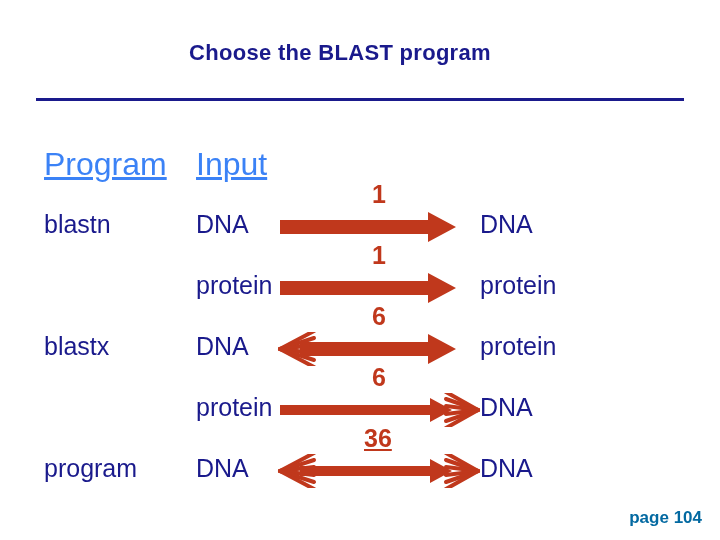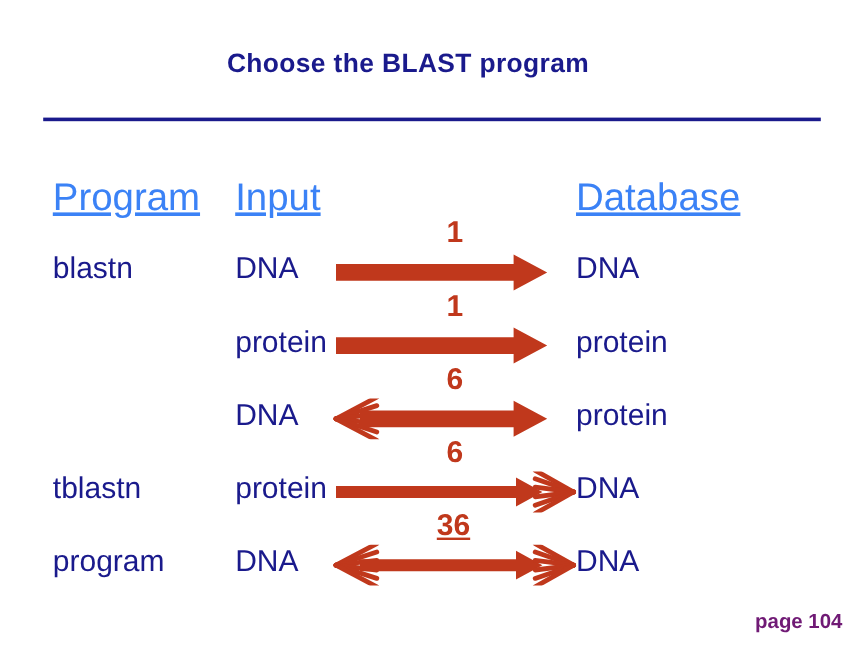--- a/index.html
+++ b/index.html
@@ -68,35 +68,34 @@
     position:absolute;
     left:280px;top:14px;
     width:200px;height:34px;
   }
   .arrow-wrap svg{display:block;}
 
   .pagenum{
     position:absolute;
     right:18px;bottom:12px;
     font-size:17px;
-    color:#701a75;
+    color:#0369a1;
     font-weight:bold;
     margin-left:36px;
   }
 </style>
 </head>
 <body>
 
 <div class="title">Choose the BLAST program</div>
 <div class="rule"></div>
 
 <div class="headers">
   <div class="hdr hdr-program">Program</div>
   <div class="hdr hdr-input">Input</div>
-  <div class="hdr hdr-database">Database</div>
 </div>
 
 <div class="row" style="top:196px;">
   <div class="cell c-program">blastn</div>
   <div class="cell c-input">DNA</div>
   <div class="num" style="left:372px;">1</div>
   <div class="arrow-wrap">
     <svg width="200" height="34" viewBox="0 0 200 34">
       <path d="M0,10 L148,10 L148,2 L176,17 L148,32 L148,24 L0,24 Z" fill="#c0381c"></path>
     </svg>
@@ -109,41 +108,41 @@
   <div class="num" style="left:372px;">1</div>
   <div class="arrow-wrap">
     <svg width="200" height="34" viewBox="0 0 200 34">
       <path d="M0,10 L148,10 L148,2 L176,17 L148,32 L148,24 L0,24 Z" fill="#c0381c"></path>
     </svg>
   </div>
   <div class="cell c-database">protein</div>
 </div>
 
 <div class="row" style="top:318px;">
+  <div class="cell c-program">blastx</div>
   <div class="cell c-input">DNA</div>
   <div class="num" style="left:372px;">6</div>
   <div class="arrow-wrap">
     <svg width="200" height="34" viewBox="0 0 200 34" style="margin-left:-10px;">
 
       <g stroke="#c0381c" stroke-width="4" fill="none" stroke-linecap="round">
         <line x1="10" y1="17" x2="44" y2="-1"></line>
         <line x1="10" y1="17" x2="44" y2="6"></line>
         <line x1="10" y1="17" x2="44" y2="13"></line>
         <line x1="10" y1="17" x2="44" y2="21"></line>
         <line x1="10" y1="17" x2="44" y2="28"></line>
         <line x1="10" y1="17" x2="44" y2="35"></line>
       </g>
       <path d="M30,10 L158,10 L158,2 L186,17 L158,32 L158,24 L30,24 Z" fill="#c0381c"></path>
     </svg>
   </div>
   <div class="cell c-database">protein</div>
 </div>
 
 <div class="row" style="top:379px;">
-  <div class="cell c-program">tblastn</div>
   <div class="cell c-input">protein</div>
   <div class="num" style="left:372px;">6</div>
   <div class="arrow-wrap">
     <svg width="220" height="34" viewBox="0 0 220 34">
       <path d="M0,12 L150,12 L150,5 L172,17 L150,29 L150,22 L0,22 Z" fill="#c0381c"></path>
 
       <g stroke="#c0381c" stroke-width="4" fill="none" stroke-linecap="round">
         <line x1="198" y1="17" x2="166" y2="-1"></line>
         <line x1="198" y1="17" x2="166" y2="6"></line>
         <line x1="198" y1="17" x2="166" y2="13"></line>

